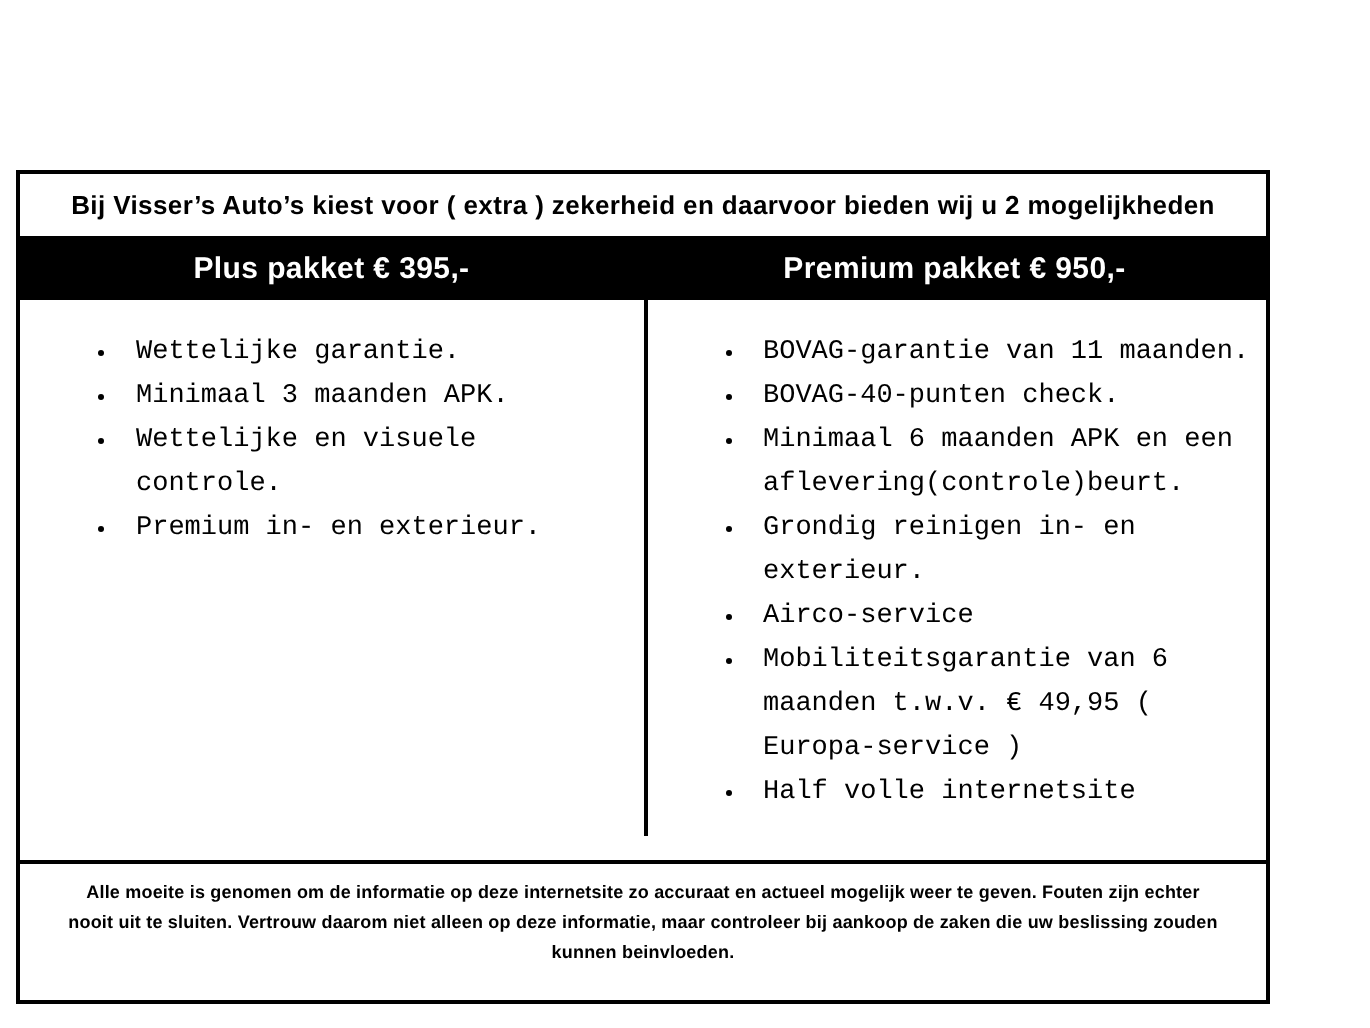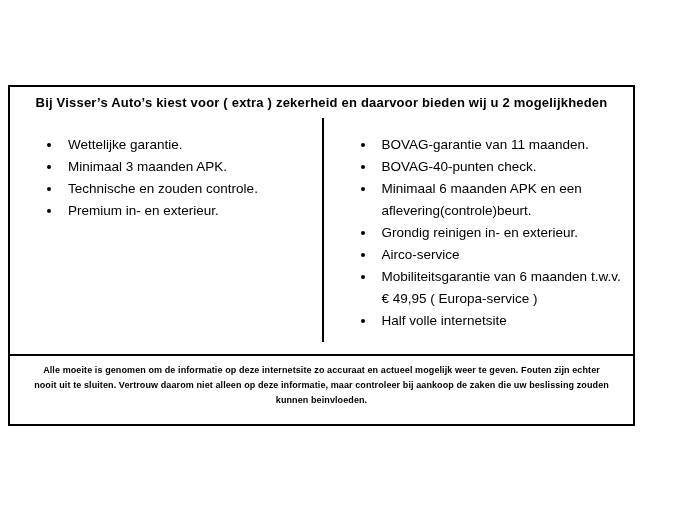--- a/index.html
+++ b/index.html
@@ -44,20 +44,21 @@
     display: flex;
     align-items: center;
     justify-content: center;
     font-weight: bold;
     font-size: 15px;
     letter-spacing: 0.2px;
   }
   .table-body {
     display: flex;
     min-height: 222px;
+    font-family: Liberation Mono, monospace;
   }
   .pkg-col {
     flex: 1 1 50%;
     padding: 16px 8px 10px 0;
   }
   .pkg-col ul {
     list-style-type: disc;
     margin: 0;
     padding-left: 52px;
   }
@@ -82,27 +83,31 @@
   }
 </style>
 </head>
 <body>
 
 <div class="page">
   <div class="pkg-table">
 
     <div class="table-title">Bij Visser’s Auto’s kiest voor ( extra ) zekerheid en daarvoor bieden wij u 2 mogelijkheden</div>
 
+    <div class="col-headers">
+      <div class="col-header">Plus pakket € 395,-</div>
+      <div class="col-header">Premium pakket € 950,-</div>
+    </div>
 
     <div class="table-body">
       <div class="pkg-col left">
         <ul>
             <li>Wettelijke garantie.</li>
             <li>Minimaal 3 maanden APK.</li>
-            <li>Technische en zouden controle.</li>
+            <li>Wettelijke en visuele controle.</li>
             <li>Premium in- en exterieur.</li>
           </ul>
       </div>
       <div class="pkg-col right">
         <ul>
             <li>BOVAG-garantie van 11 maanden.</li>
             <li>BOVAG-40-punten check.</li>
             <li>Minimaal 6 maanden APK en een aflevering(controle)beurt.</li>
             <li>Grondig reinigen in- en exterieur.</li>
             <li>Airco-service</li>

